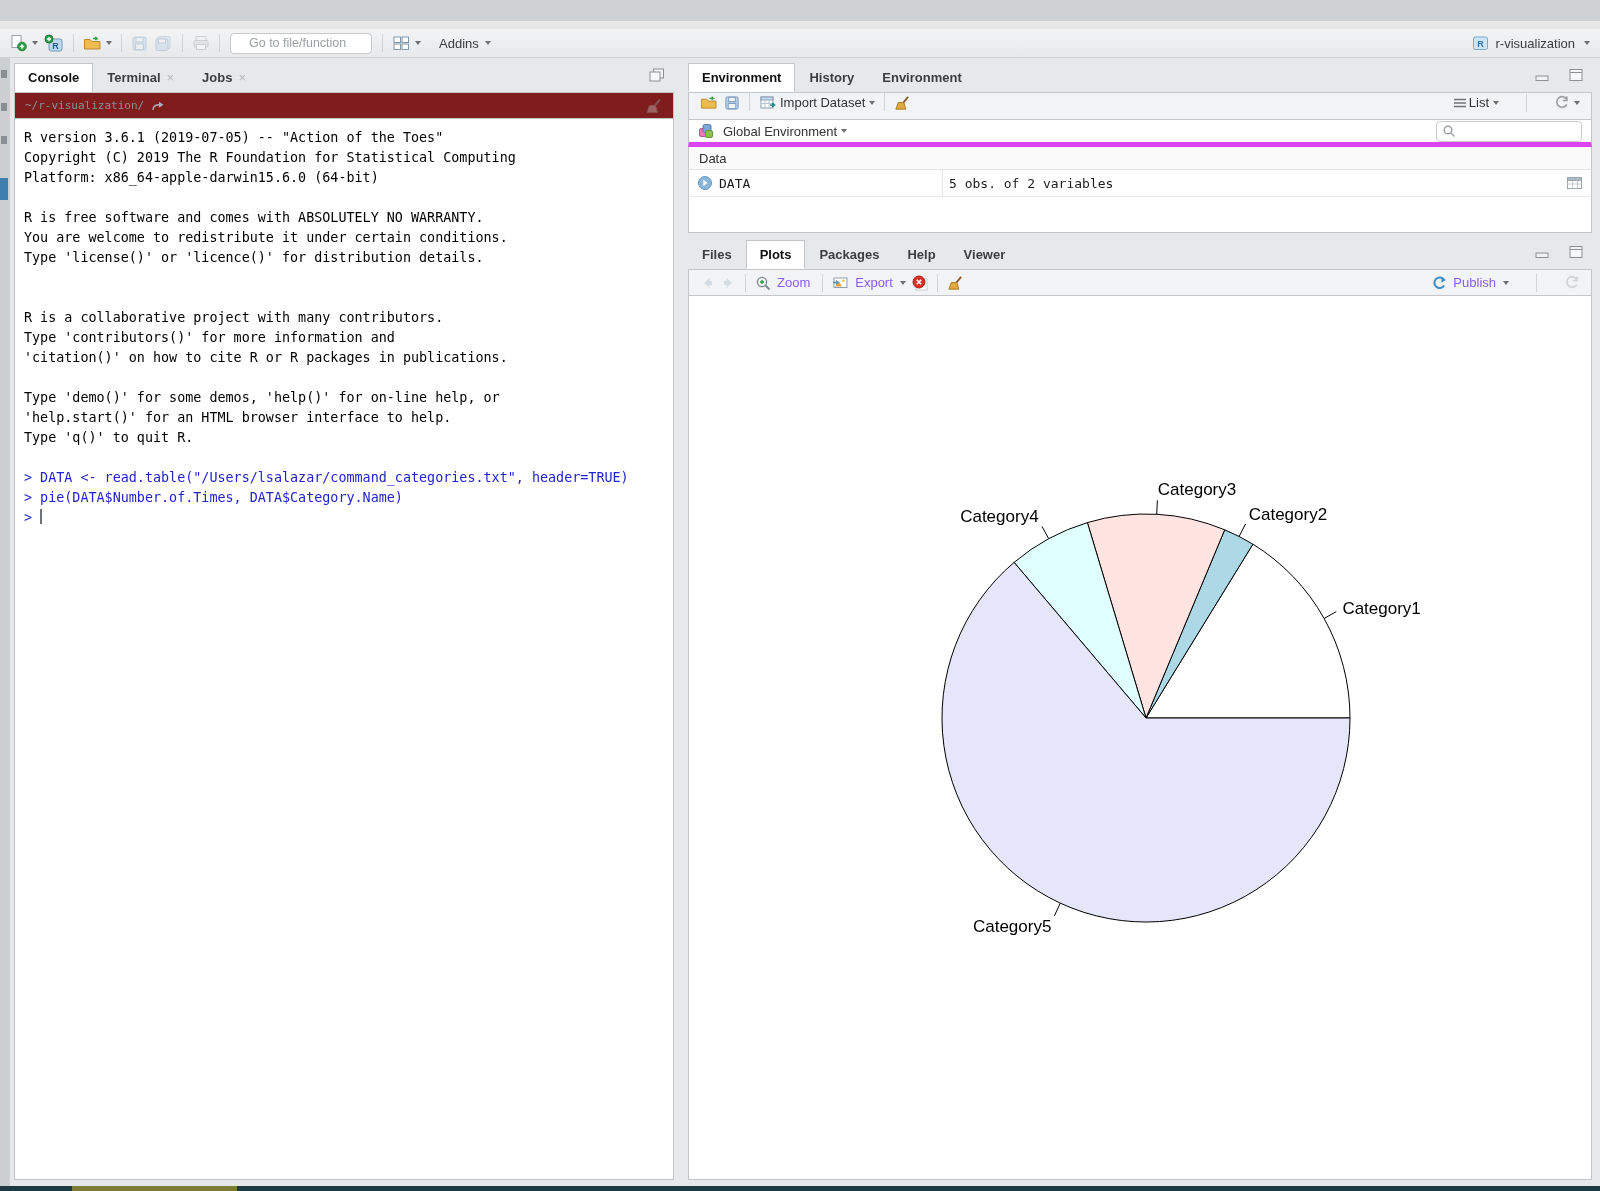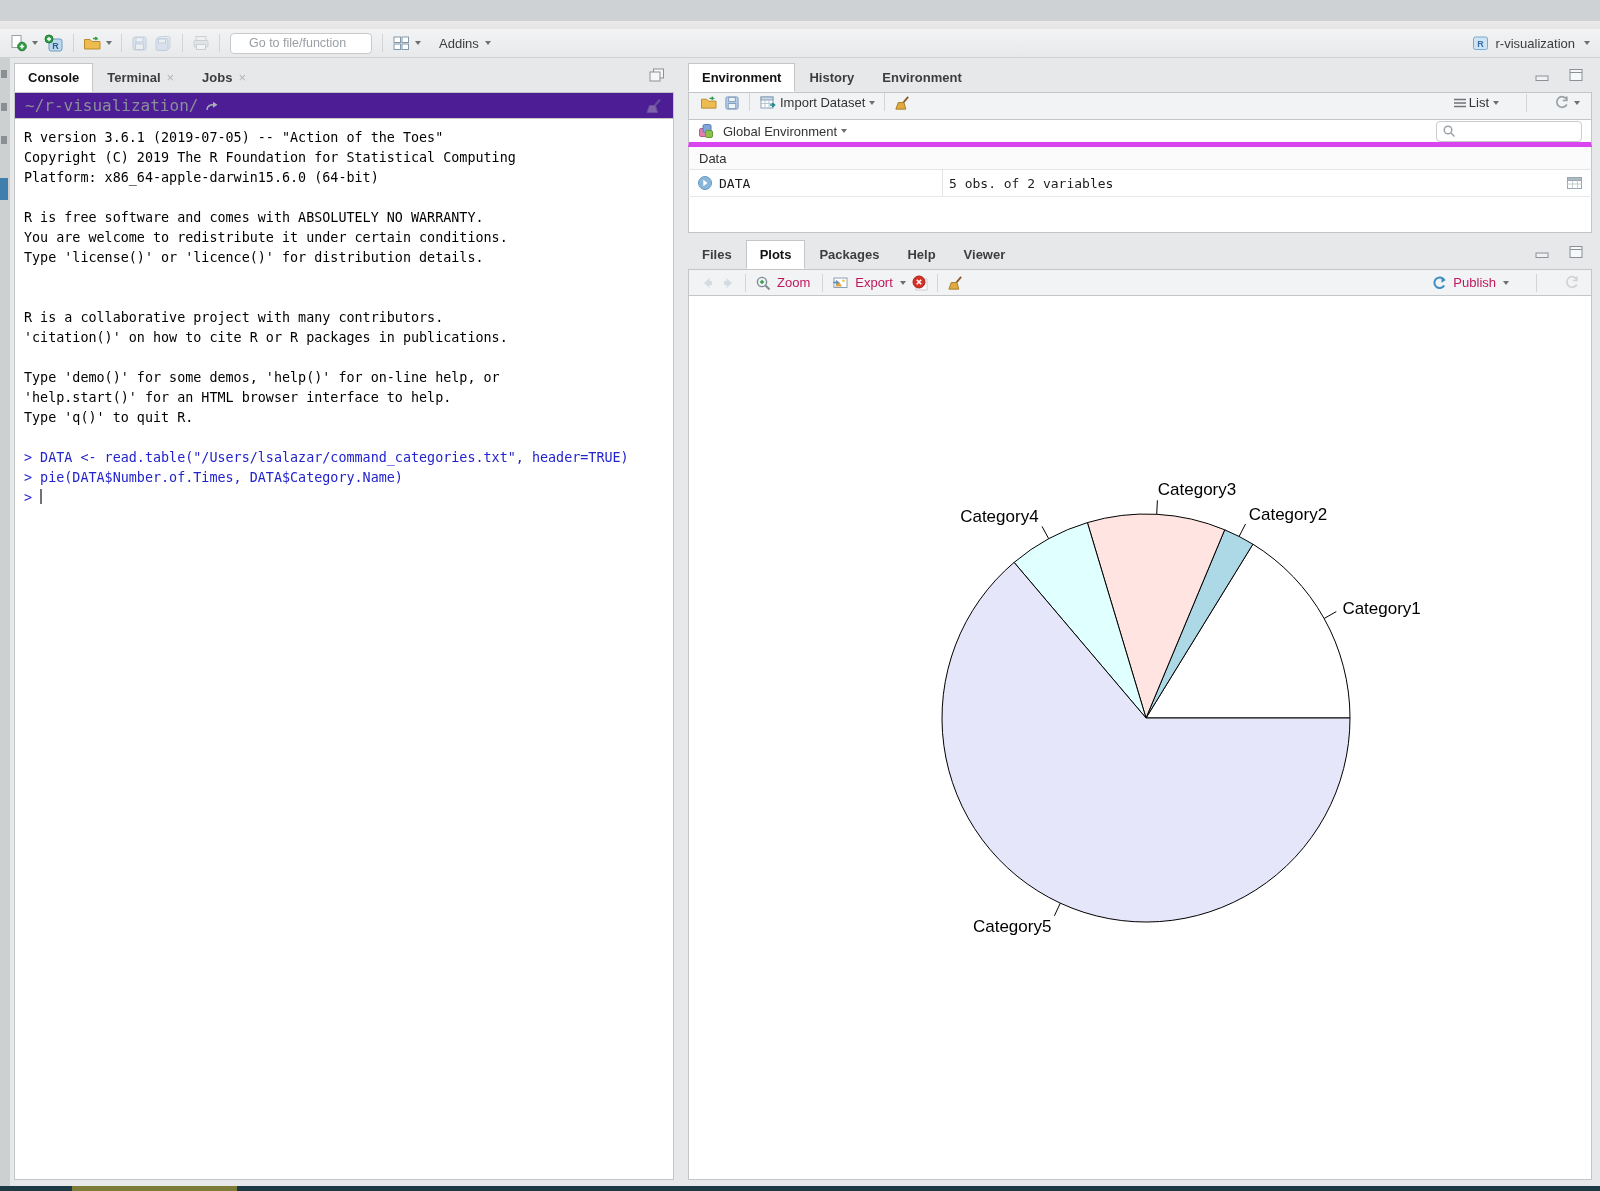--- a/index.html
+++ b/index.html
@@ -43,23 +43,23 @@
   .tab.active { background:#fff; border-color:#c3c5c7; border-bottom:1px solid #fff;
     margin-bottom:-1px; z-index:2; color:#111; }
   .tab-x { font-size:13px; color:#b3b6b9; font-weight:400; line-height:1; }
   .strip-right { margin-left:auto; display:flex; align-items:center; gap:18px; padding:0 8px 6px 0; }
 
   .panel-body { background:#fff; border:1px solid #c3c5c7; border-top:none; position:absolute;
     left:0; right:0; }
 
   
   #console-panel { left:14px; top:63px; width:660px; height:1117px; }
-  .loc-bar { position:absolute; left:0; right:0; top:30px; height:26px; background:#4c1d95;
+  .loc-bar { position:absolute; left:0; right:0; top:30px; height:26px; background:#7f1d1d;
     border:1px solid #c3c5c7; border-top:none; display:flex; align-items:center;
-    padding:0 10px; gap:7px; font-family:"DejaVu Sans Mono",monospace; font-size:16px; color:#8a9096; }
+    padding:0 10px; gap:7px; font-family:"DejaVu Sans Mono",monospace; font-size:11px; color:#8a9096; }
   .console-body { top:56px; bottom:0; overflow:hidden; padding:9px 0 0 9px; }
   .cline { font-family:"DejaVu Sans Mono",monospace; font-size:13.4px; line-height:20px;
     color:#000; white-space:pre; }
   .cline.cmd { color:#2323CE; }
   .cursor { display:inline-block; width:1.5px; height:15px; background:#6d7378;
     vertical-align:-2px; }
 
   
   #env-panel { left:688px; top:63px; width:904px; height:170px; }
   .env-toolbar { position:absolute; left:0; right:0; top:30px; height:27px; background:#f2f3f4;
@@ -80,21 +80,21 @@
   .data-row .mono { font-family:"DejaVu Sans Mono",monospace; font-size:13px; color:#1c1c1c; }
   .col-sep { position:absolute; left:253px; top:0; bottom:0; width:1px; background:#e3e4e5; }
   .env-fill { position:absolute; left:0; right:0; top:134px; height:36px; background:#fff;
     border:1px solid #c3c5c7; border-top:none; }
 
   
   #plots-panel { left:688px; top:240px; width:904px; height:940px; }
   .plots-toolbar { position:absolute; left:0; right:0; top:30px; height:26px; background:#f2f3f4;
     border:1px solid #c3c5c7; border-top:none; display:flex; align-items:center; padding:0 8px; }
   .plots-body { top:56px; bottom:0; }
-  .tool-label { font-size:13px; color:#be185d; margin:0 3px; }
+  .tool-label { font-size:13px; color:#8b5cf6; margin:0 3px; }
 
   
   .dock-strip { position:absolute; left:0; top:1186px; width:1600px; height:5px; background:#1d3944; }
   .dock-accent { position:absolute; left:72px; top:1186px; width:165px; height:5px; background:#7c7b38; }
 
   svg.icon { display:block; }
   text { font-family:"Liberation Sans",sans-serif; }
 </style>
 </head>
 <body>
@@ -232,20 +232,21 @@
         <div class="cline">R version 3.6.1 (2019-07-05) -- "Action of the Toes"</div>
         <div class="cline">Copyright (C) 2019 The R Foundation for Statistical Computing</div>
         <div class="cline">Platform: x86_64-apple-darwin15.6.0 (64-bit)</div>
         <div class="cline"> </div>
         <div class="cline">R is free software and comes with ABSOLUTELY NO WARRANTY.</div>
         <div class="cline">You are welcome to redistribute it under certain conditions.</div>
         <div class="cline">Type 'license()' or 'licence()' for distribution details.</div>
         <div class="cline"> </div>
         <div class="cline"> </div>
         <div class="cline">R is a collaborative project with many contributors.</div>
+        <div class="cline">Type 'contributors()' for more information and</div>
         <div class="cline">'citation()' on how to cite R or R packages in publications.</div>
         <div class="cline"> </div>
         <div class="cline">Type 'demo()' for some demos, 'help()' for on-line help, or</div>
         <div class="cline">'help.start()' for an HTML browser interface to help.</div>
         <div class="cline">Type 'q()' to quit R.</div>
         <div class="cline"> </div>
         <div class="cline cmd">&gt; DATA &lt;- read.table("/Users/lsalazar/command_categories.txt", header=TRUE)</div>
         <div class="cline cmd">&gt; pie(DATA$Number.of.Times, DATA$Category.Name)</div>
         <div class="cline cmd">&gt; <span class="cursor"></span></div>
       </div>

